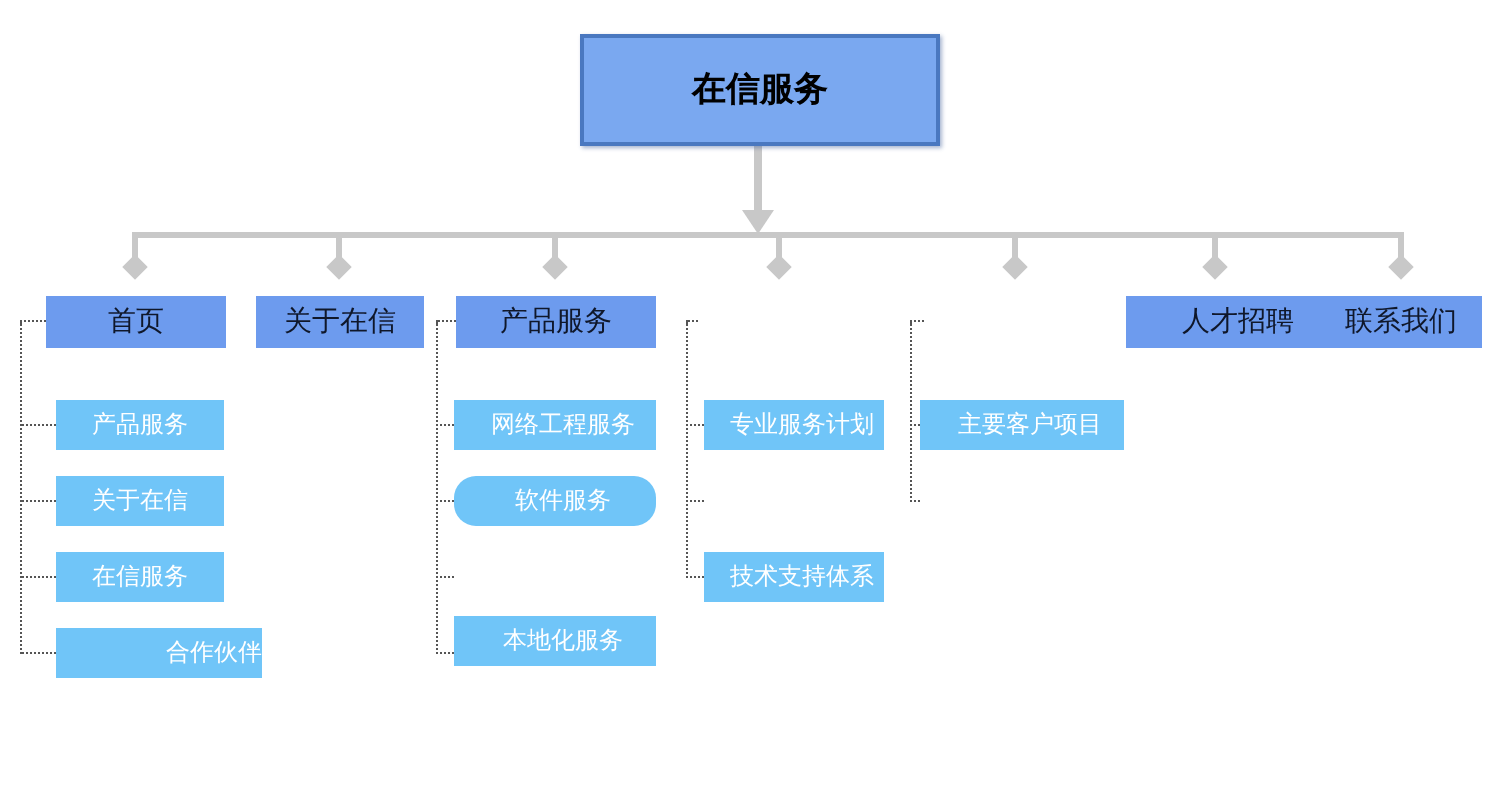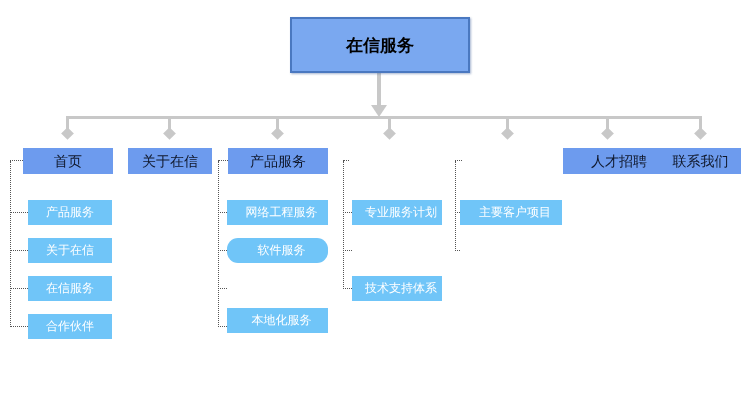--- a/index.html
+++ b/index.html
@@ -70,21 +70,21 @@
   <div class="doth" style="left:10px;top:160px;width:13px;"></div>
   <div class="dotv" style="left:10px;top:161px;height:166px;"></div>
   <div class="doth" style="left:10px;top:212px;width:18px;"></div>
   <div class="doth" style="left:10px;top:250px;width:18px;"></div>
   <div class="doth" style="left:10px;top:288px;width:18px;"></div>
   <div class="doth" style="left:10px;top:326px;width:18px;"></div>
 
   <div class="box l2 center" style="left:28px;top:200px;width:84px;">产品服务</div>
   <div class="box l2 center" style="left:28px;top:238px;width:84px;">关于在信</div>
   <div class="box l2 center" style="left:28px;top:276px;width:84px;">在信服务</div>
-  <div class="box l2 center" style="left:28px;top:314px;width:84px;">合作伙伴</div>
+  <div class="box l2 center" style="left:28px;top:314px;width:103px;text-align:right;">合作伙伴</div>
 
   <div class="doth" style="left:218px;top:160px;width:10px;"></div>
   <div class="dotv" style="left:218px;top:161px;height:166px;"></div>
   <div class="doth" style="left:218px;top:212px;width:9px;"></div>
   <div class="doth" style="left:218px;top:250px;width:9px;"></div>
   <div class="doth" style="left:218px;top:288px;width:9px;"></div>
   <div class="doth" style="left:218px;top:326px;width:9px;"></div>
 
   <div class="box l2" style="left:227px;top:200px;width:101px;">网络工程服务</div>
   <div class="box l2" style="left:227px;top:238px;width:101px;border-radius:11px;">软件服务</div>

